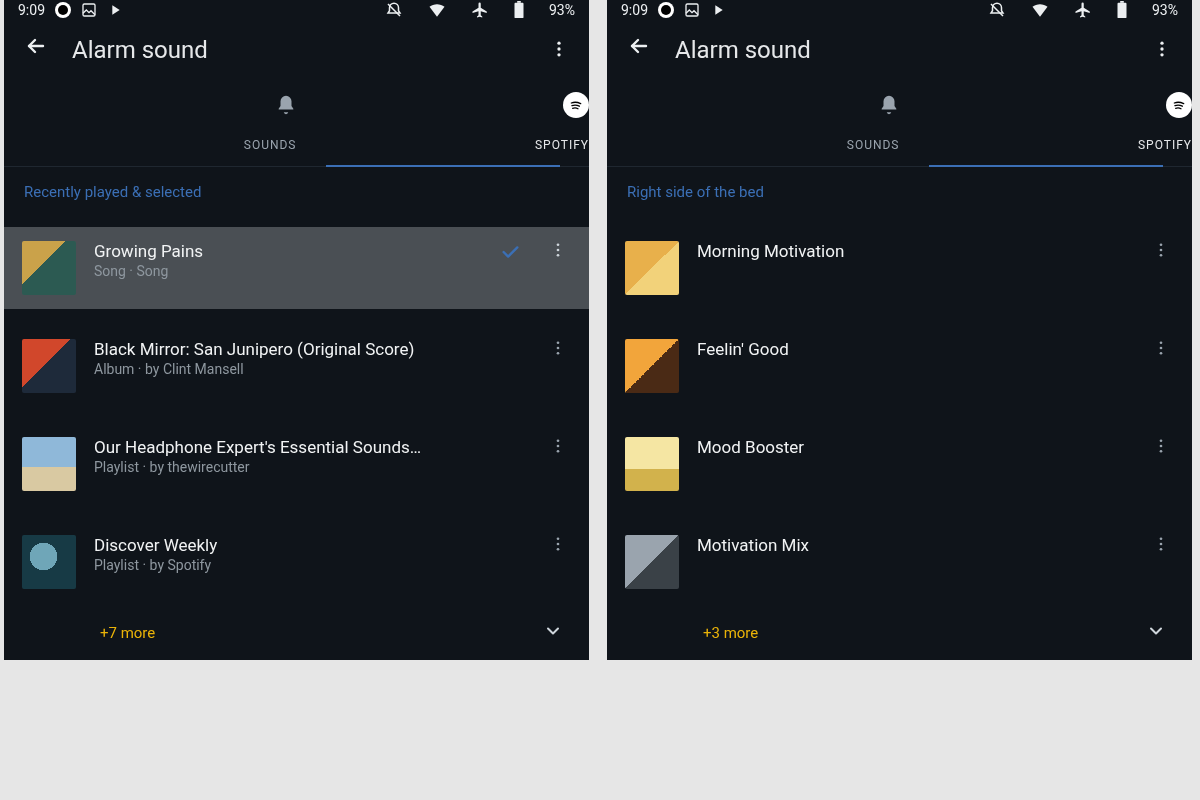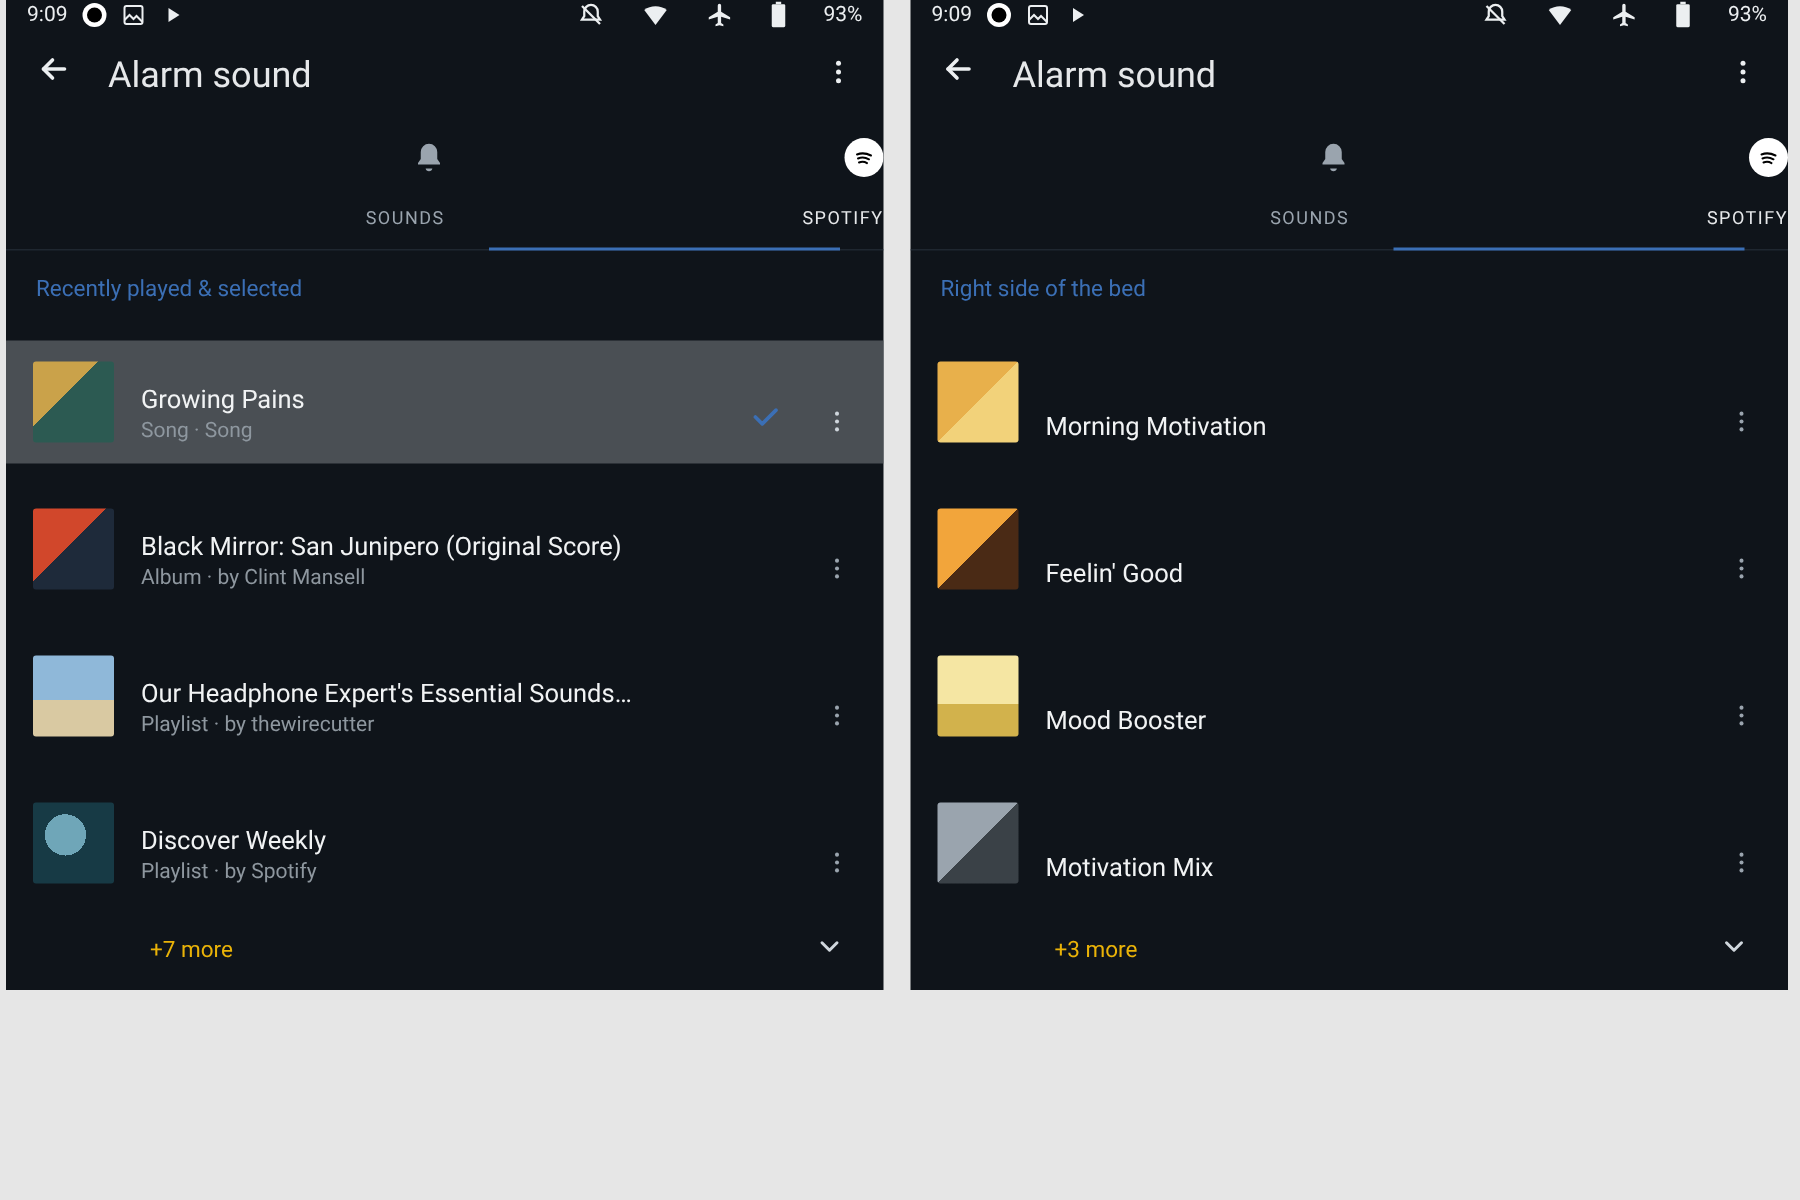--- a/index.html
+++ b/index.html
@@ -77,21 +77,21 @@
     width:26px; height:26px; border-radius:50%; background:#fff; display:flex; align-items:center; justify-content:center;
   }
   .spot-circle svg { width:16px; height:16px; }
   
   .section-hdr {
     color:#3b6fb5; font-size:15px; padding: 16px 20px 10px 20px;
   }
   
   .list { display:flex; flex-direction:column; }
   .row {
-    display:flex; align-items:flex-end; gap:18px;
+    display:flex; align-items:flex-start; gap:18px;
     padding: 14px 18px;
     cursor:pointer;
     margin-top:16px;
   }
   .row.selected { background:#4a4f54; }
   .art {
     width:54px; height:54px; border-radius:2px; flex:0 0 54px;
     background:#333; position:relative; overflow:hidden;
   }
   .row .txt { flex:1; min-width:0; }

